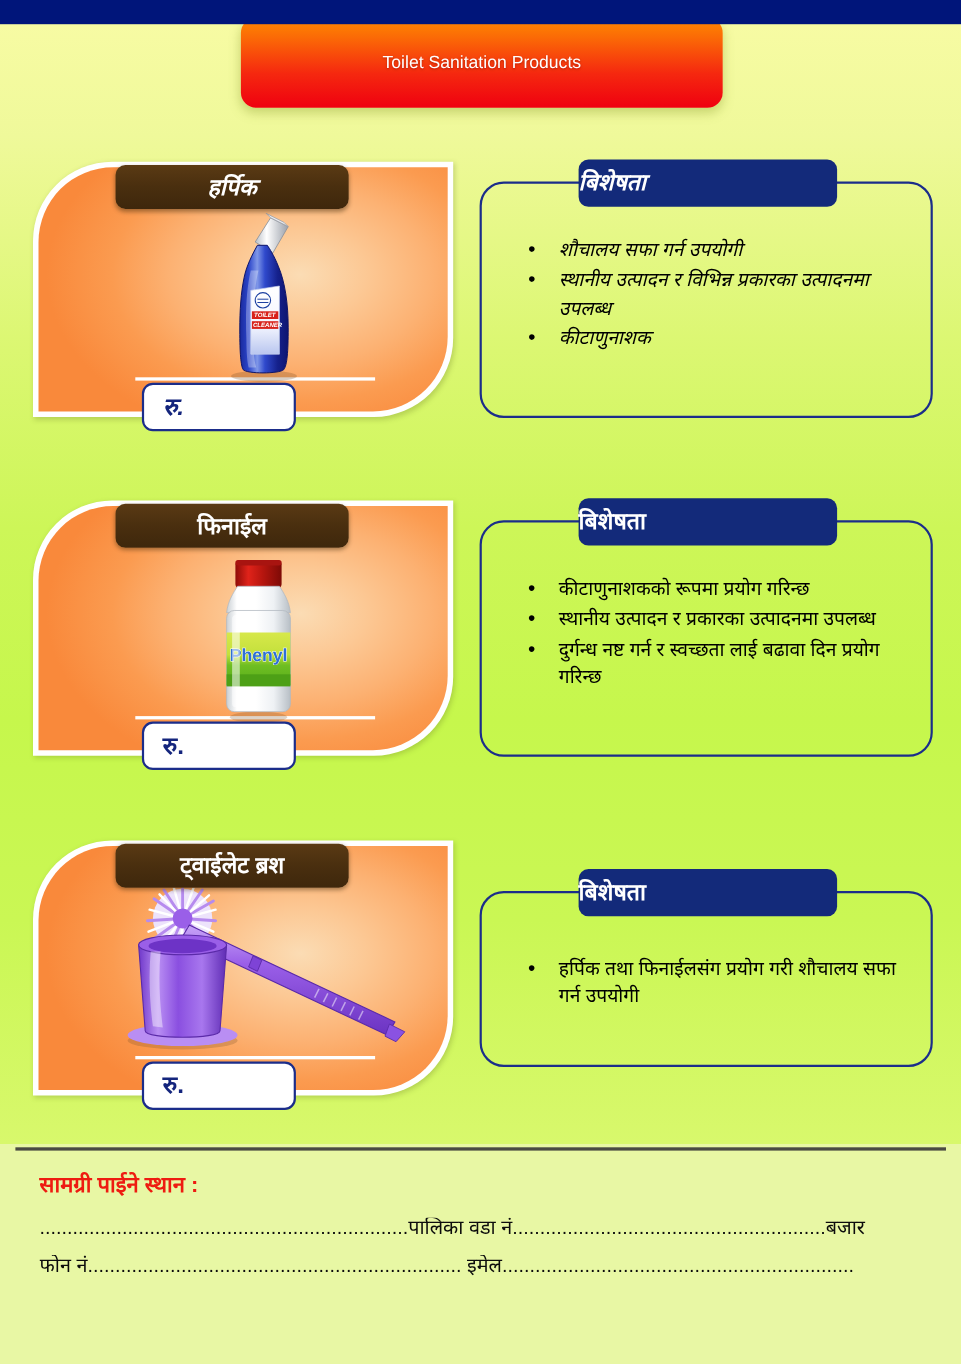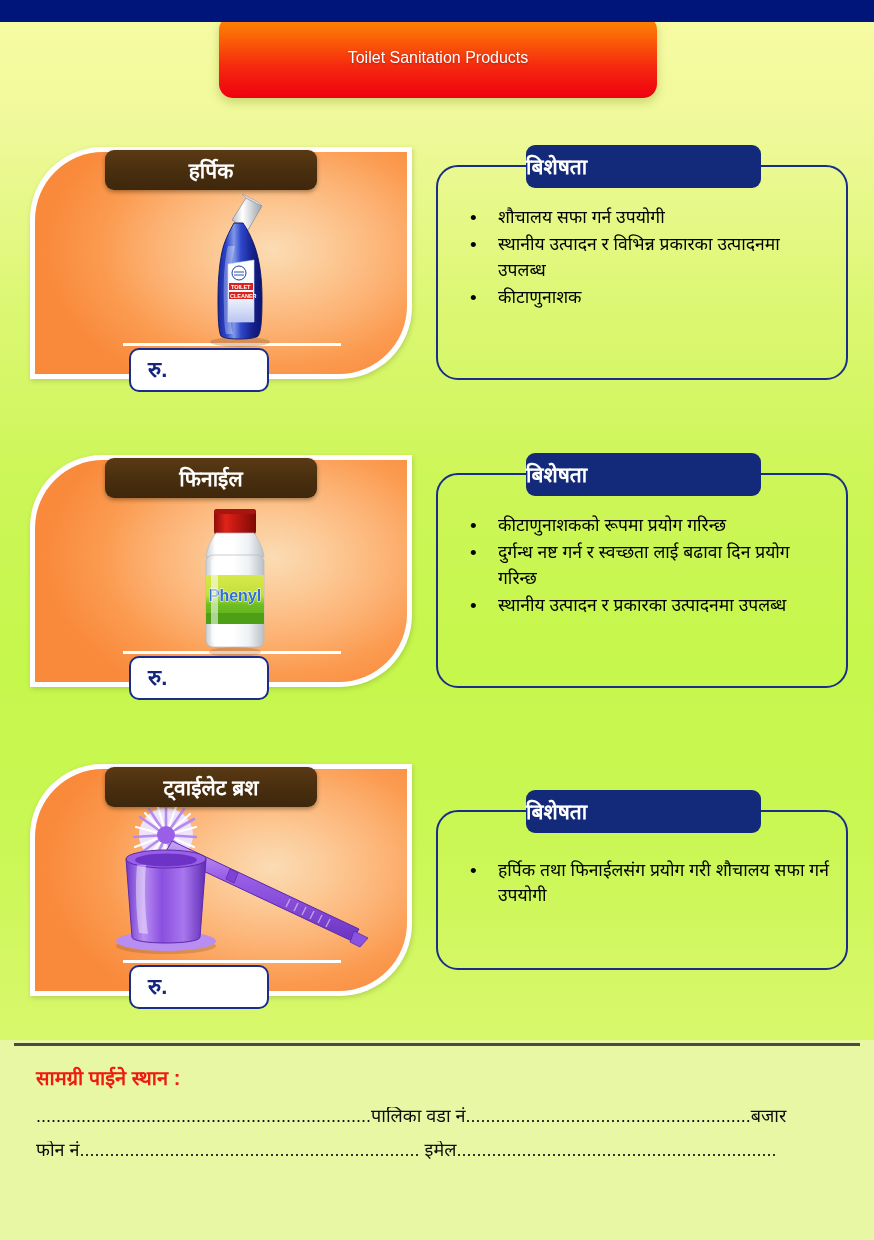--- a/index.html
+++ b/index.html
@@ -96,21 +96,21 @@
     font-size: 16px;
     font-weight: normal;
     line-height: 1.15;
     text-shadow: 0 1px 2px rgba(90,0,0,0.45);
     white-space: nowrap;
     text-align: center;
   }
 
   
   .row { position: absolute; left: 0; width: 874px; z-index: 10; }
-  #row-0 { top: 140px;  height: 250px; }
+  #row-0 { top: 140px;  height: 250px; font-style: italic; }
   #row-1 { top: 448px;  height: 250px; }
   #row-2 { top: 757px;  height: 250px; }
 
   
   .card {
     position: absolute;
     left: 30px;
     top: 7px;
     width: 382px;
     height: 232px;
@@ -211,21 +211,21 @@
   .feat-header span {
     color: #ffffff;
     font-size: 21px;
     font-weight: bold;
     line-height: 1;
   }
 
   .feat-list {
     list-style: none;
     padding: 38px 14px 0 26px;
-    margin: 0;
+    margin: 10px;
   }
   #feat-2 .feat-list { padding-top: 46px; }
 
   .feat-list li {
     position: relative;
     color: #000000;
     font-size: 17.5px;
     line-height: 1.45;
     margin-bottom: 2px;
     padding-left: 34px;
@@ -420,22 +420,22 @@
   <div class="pricebox">
     <span>रु.</span>
   </div>
 
   <div class="features" id="feat-1">
     <div class="feat-header">
       <span>बिशेषता</span>
     </div>
     <ul class="feat-list">
       <li>कीटाणुनाशकको रूपमा प्रयोग गरिन्छ</li>
+      <li>स्थानीय उत्पादन र प्रकारका उत्पादनमा उपलब्ध</li>
       <li>दुर्गन्ध नष्ट गर्न र स्वच्छता लाई बढावा दिन प्रयोग गरिन्छ</li>
-      <li>स्थानीय उत्पादन र प्रकारका उत्पादनमा उपलब्ध</li>
     </ul>
   </div>
 </div>
 
 <div class="row" id="row-2">
   <div class="card">
     <div class="card-inner">
       <div class="card-divider"></div>
     </div>
   </div>

